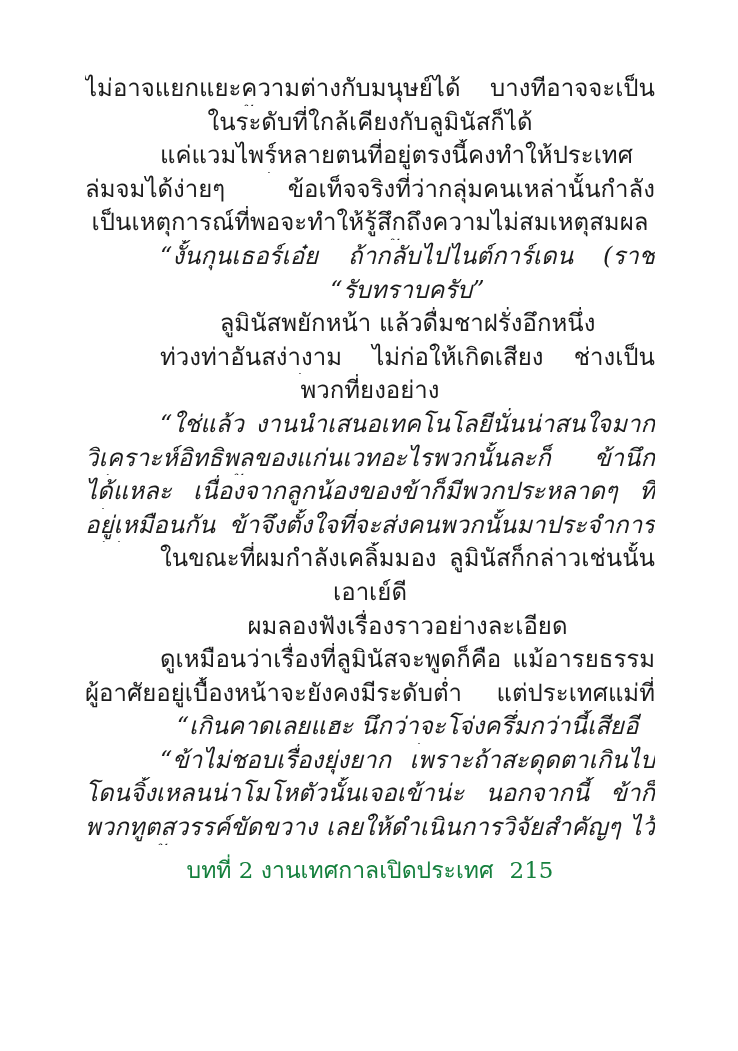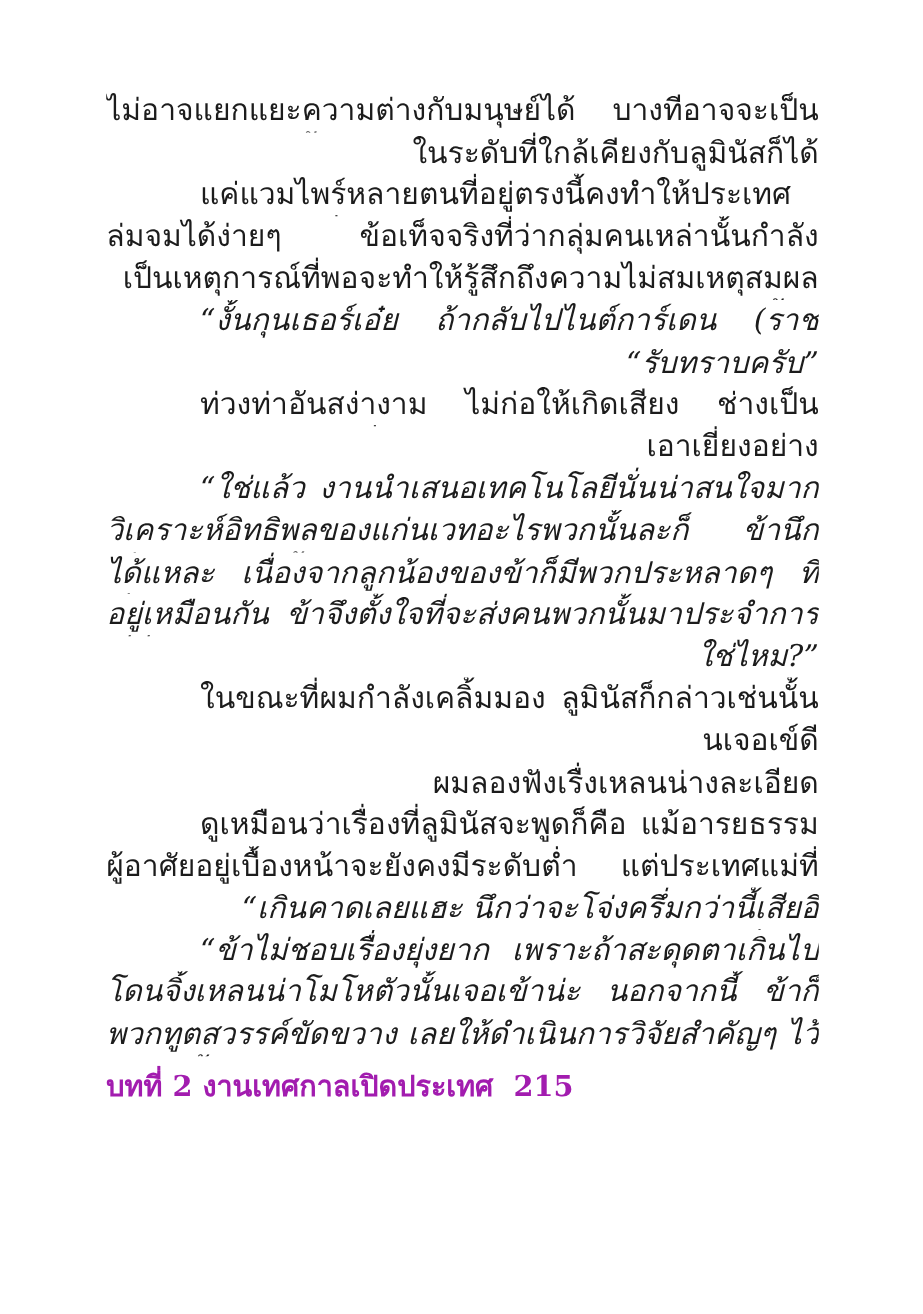--- a/index.html
+++ b/index.html
@@ -19,67 +19,67 @@
     padding: 72px 83px 0 85px;
     background: #ffffff;
     color: #1c1c1c;
     font-family: "DejaVu Serif", "Liberation Serif", serif;
     font-size: 24px;
   }
   .body-text .line {
     height: 33.6px;
     line-height: 33.6px;
     overflow: hidden;
-    text-align: right;
+    text-align: center;
     white-space: normal;
   }
   .line.indent {
     padding-left: 75px;
   }
   .line.italic {
     font-style: italic;
   }
   .line.justify {
     text-align: justify;
     text-align-last: justify;
   }
   .footer {
     margin-top: 8px;
-    text-align: left;
-    font-weight: bold;
+    text-align: center;
+    font-weight: normal;
     font-size: 23px;
     line-height: 34px;
-    color: #a21caf;
+    color: #15803d;
   }
   .footer .page-num {
     margin-left: 16px;
   }
 </style>
 </head>
 <body>
 
 <div class="page">
   <div class="body-text">
       <div class="line justify">ไม่อาจแยกแยะความต่างกับมนุษย์ได้ บางทีอาจจะเป็นเหล่าปัจเจกชนชั้นสูง</div>
       <div class="line">ในระดับที่ใกล้เคียงกับลูมินัสก็ได้</div>
       <div class="line indent justify">แค่แวมไพร์หลายตนที่อยู่ตรงนี้คงทำให้ประเทศประเทศหนึ่ง</div>
       <div class="line justify">ล่มจมได้ง่ายๆ ข้อเท็จจริงที่ว่ากลุ่มคนเหล่านั้นกำลังทำงานบริการอยู่ ถือ</div>
       <div class="line">เป็นเหตุการณ์ที่พอจะทำให้รู้สึกถึงความไม่สมเหตุสมผลในโลกนี้ได้</div>
       <div class="line indent italic justify">“งั้นกุนเธอร์เอ๋ย ถ้ากลับไปไนต์การ์เดน (ราชสำนักราตรีนิมิต)</div>
       <div class="line indent italic">“รับทราบครับ”</div>
+      <div class="line indent">ลูมินัสพยักหน้า แล้วดื่มชาฝรั่งอึกหนึ่ง</div>
       <div class="line indent justify">ท่วงท่าอันสง่างาม ไม่ก่อให้เกิดเสียง ช่างเป็นความงดงามที่ควร</div>
-      <div class="line">เอาเยี่ยงอย่าง</div>
+      <div class="line">พวกที่ยงอย่าง</div>
       <div class="line indent italic justify">“ใช่แล้ว งานนำเสนอเทคโนโลยีนั่นน่าสนใจมากเลย ถ้าจะ</div>
       <div class="line italic justify">วิเคราะห์อิทธิพลของแก่นเวทอะไรพวกนั้นละก็ ข้านึกเรื่องน่าสนใจขึ้นมา</div>
       <div class="line italic justify">ได้แหละ เนื่องจากลูกน้องของข้าก็มีพวกประหลาดๆ ที่ชื่นชอบการวิจัย</div>
       <div class="line italic justify">อยู่เหมือนกัน ข้าจึงตั้งใจที่จะส่งคนพวกนั้นมาประจำการที่นี่น่ะ ไม่ว่ากัน</div>
-      <div class="line italic">ใช่ไหม?”</div>
       <div class="line indent justify">ในขณะที่ผมกำลังเคลิ้มมอง ลูมินัสก็กล่าวเช่นนั้นด้วยท่าทาง</div>
-      <div class="line">นเจอเข์ดี</div>
-      <div class="line indent">ผมลองฟังเรื่งเหลนน่างละเอียด</div>
+      <div class="line">เอาเย์ดี</div>
+      <div class="line indent">ผมลองฟังเรื่องราวอย่างละเอียด</div>
       <div class="line indent justify">ดูเหมือนว่าเรื่องที่ลูมินัสจะพูดก็คือ แม้อารยธรรมของเหล่ามนุษย์</div>
       <div class="line justify">ผู้อาศัยอยู่เบื้องหน้าจะยังคงมีระดับต่ำ แต่ประเทศแม่ที่อยู่ใต้ดินกลับถือ</div>
       <div class="line indent italic">“เกินคาดเลยแฮะ นึกว่าจะโจ่งครึ่มกว่านี้เสียอีกนะเนี่ย...”</div>
       <div class="line indent italic justify">“ข้าไม่ชอบเรื่องยุ่งยาก เพราะถ้าสะดุดตาเกินไป ก็กลัวว่าจะ</div>
       <div class="line italic justify">โดนจิ้งเหลนน่าโมโหตัวนั้นเจอเข้าน่ะ นอกจากนี้ ข้าก็ไม่ชอบใจการถูก</div>
       <div class="line italic justify">พวกทูตสวรรค์ขัดขวาง เลยให้ดำเนินการวิจัยสำคัญๆ ไว้ใต้ดินทั้งหมด</div>
     </div>
   <div class="footer">
     <span>บทที่ 2 งานเทศกาลเปิดประเทศ</span><span class="page-num">215</span>
   </div>

